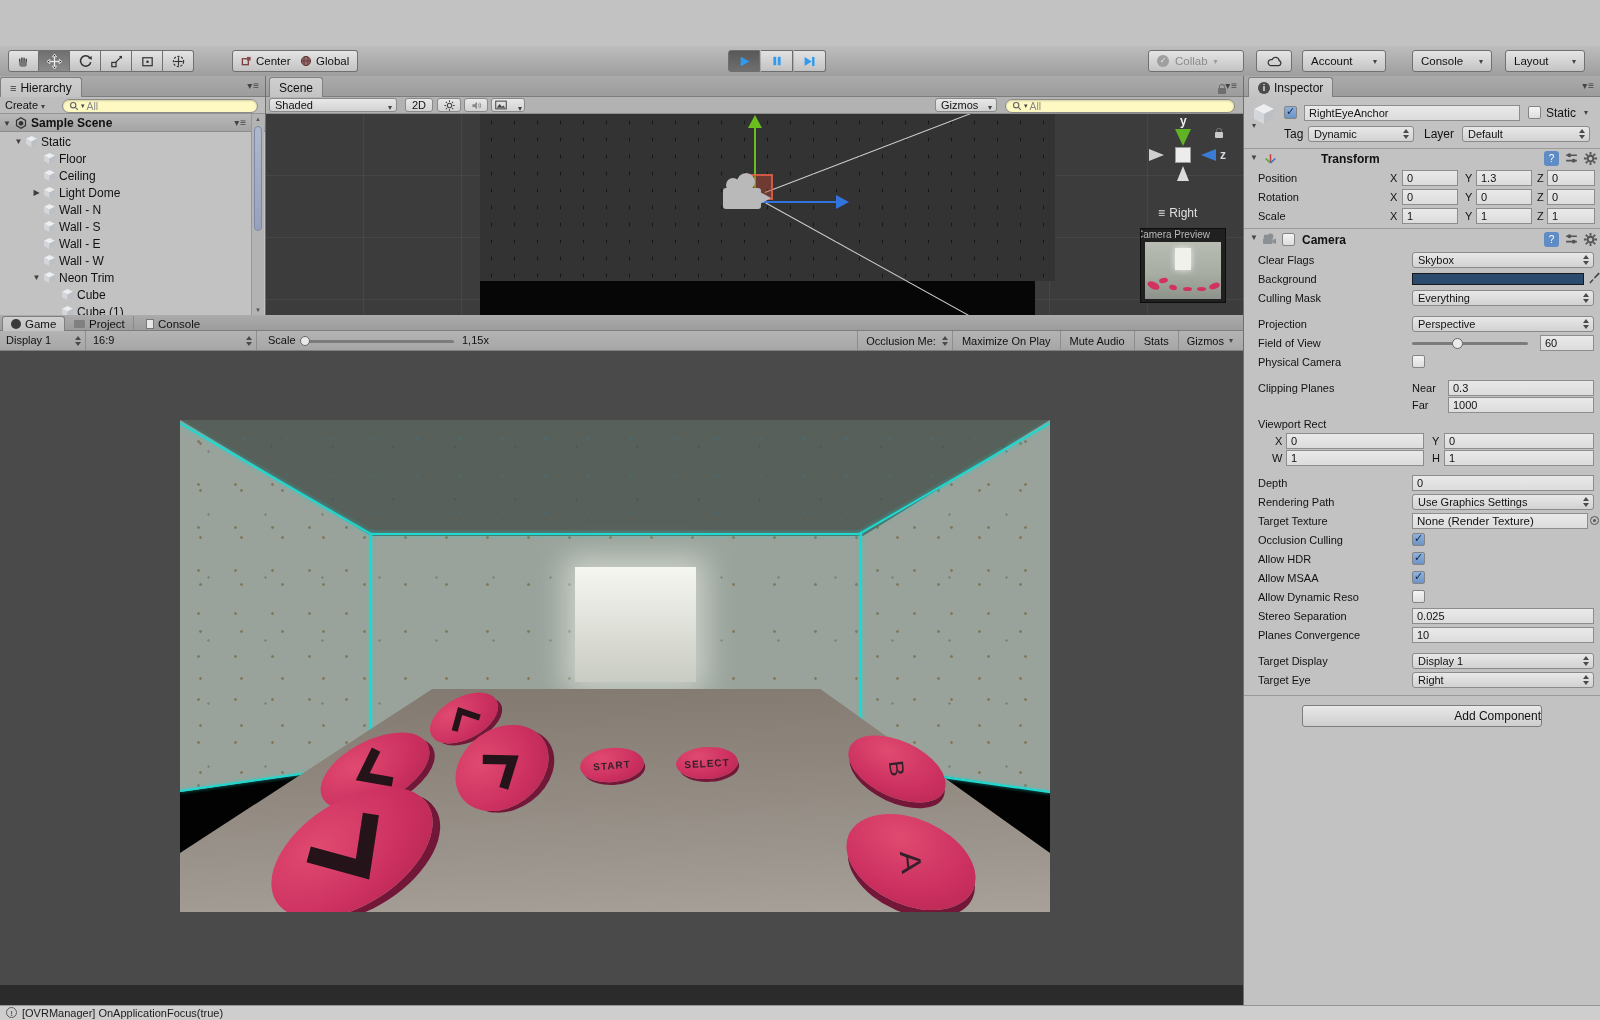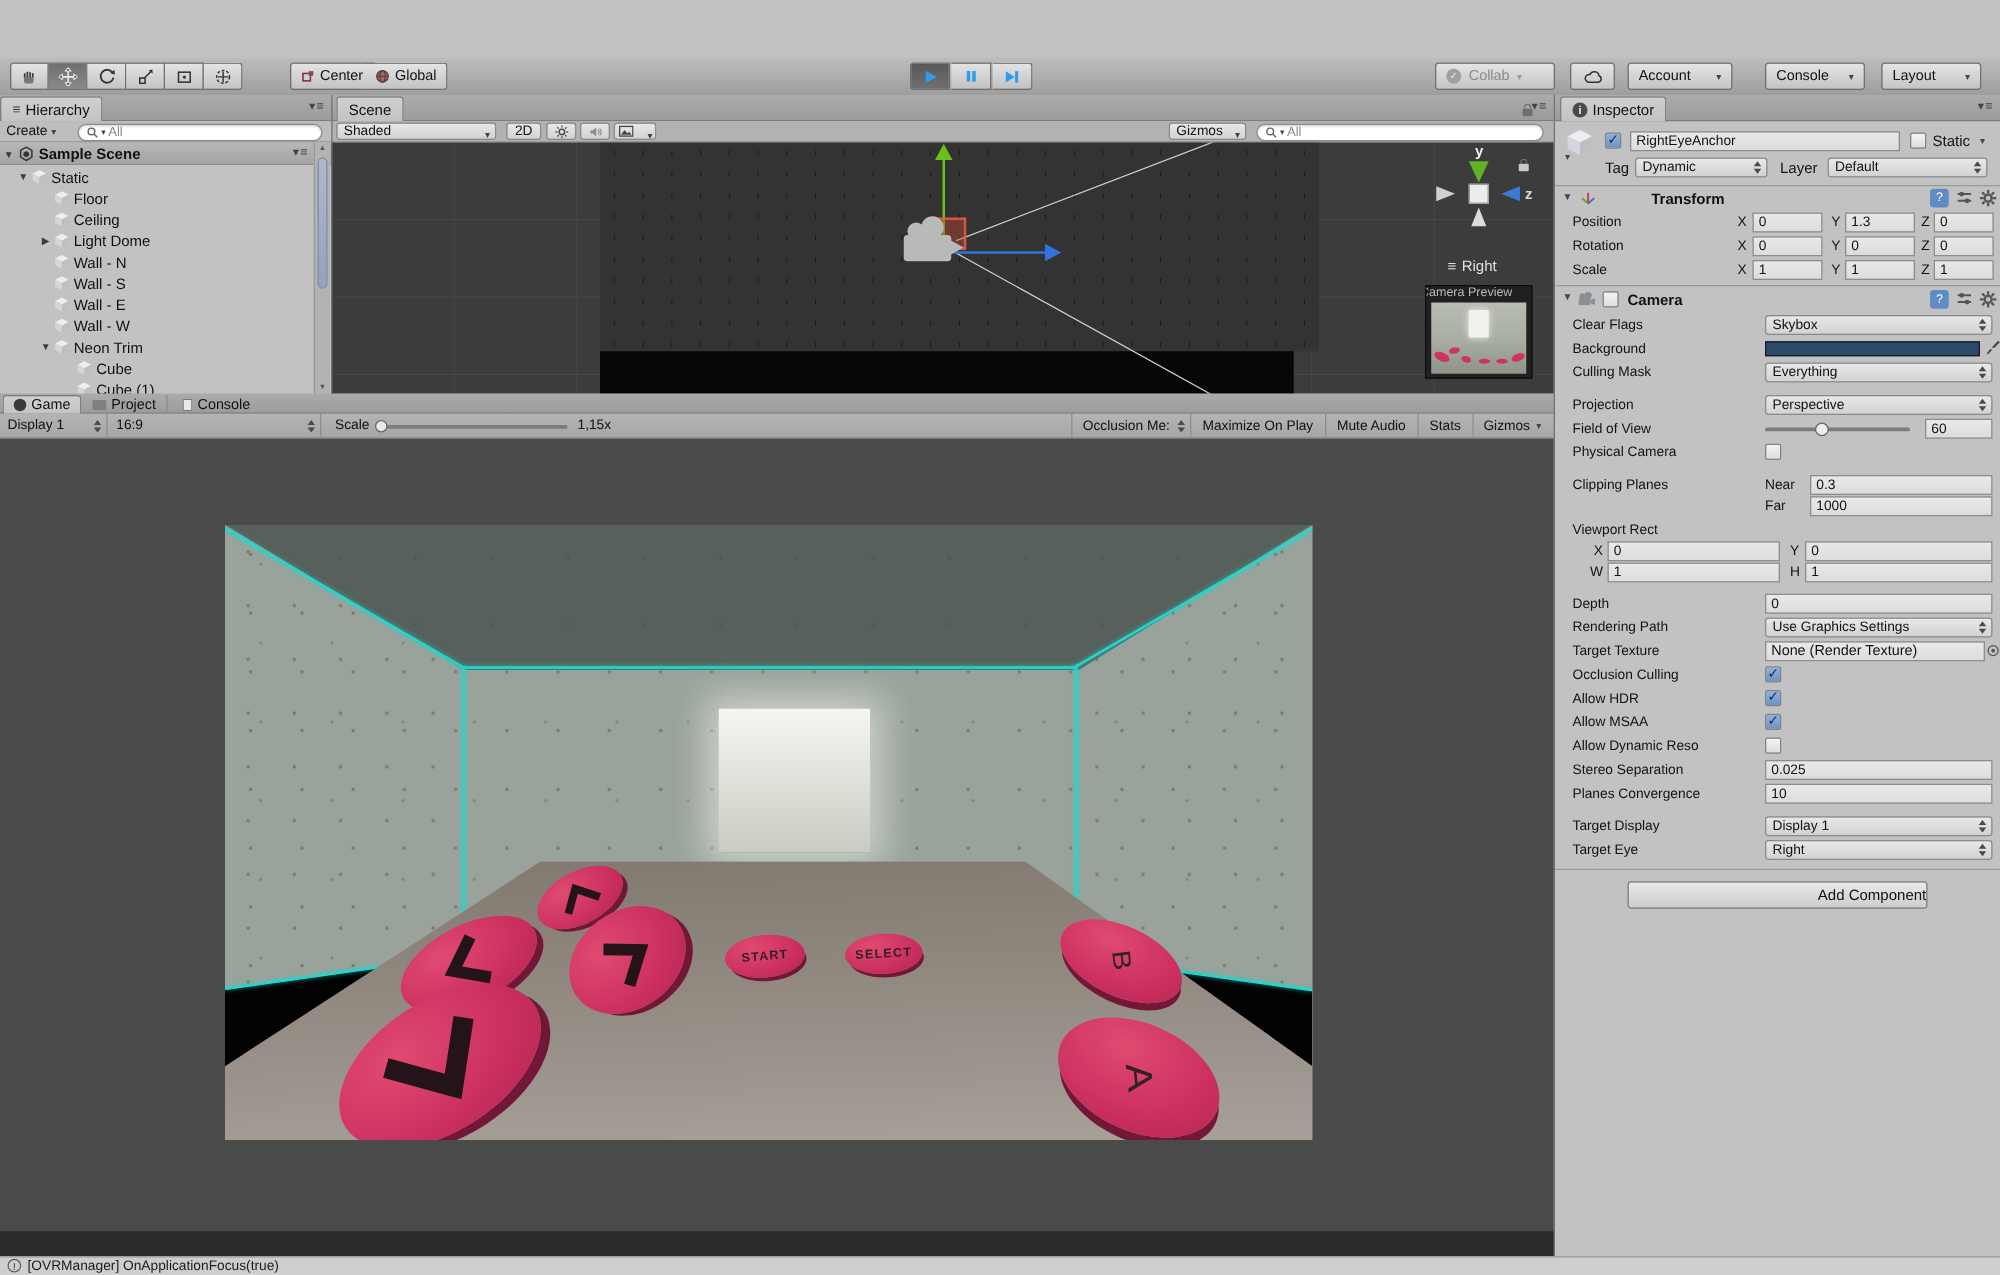--- a/index.html
+++ b/index.html
@@ -32,21 +32,21 @@
   .spinner{position:absolute;right:3px;top:50%;margin-top:-5px;width:7px;height:10px;}
   .spinner::before{content:"";position:absolute;top:0;left:0;border-left:3.5px solid transparent;border-right:3.5px solid transparent;border-bottom:4px solid #4a4a4a;}
   .spinner::after{content:"";position:absolute;bottom:0;left:0;border-left:3.5px solid transparent;border-right:3.5px solid transparent;border-top:4px solid #4a4a4a;}
   .checkbox{position:absolute;width:13px;height:13px;background:linear-gradient(#f4f4f4,#ddd);border:1px solid #848484;border-radius:2px;box-sizing:border-box;}
   .checkbox.checked{background:linear-gradient(#8fb2dd,#6b94c6);}
   .checkbox.checked::after{content:"✓";position:absolute;left:1px;top:-2px;font-size:11px;font-weight:bold;color:#15294d;}
   .row-label{position:absolute;font-size:11px;line-height:16px;color:#121212;white-space:nowrap;}
   .lock{position:relative;width:8px;height:6px;background:#6e6e6e;border-radius:1px;display:inline-block;}
   .lock::before{content:"";position:absolute;left:1px;top:-4px;width:4px;height:3px;border:1px solid #6e6e6e;border-bottom:none;border-radius:3px 3px 0 0;}
   .panelmenu{font-size:10px;color:#444;letter-spacing:1px;}
-  .searchpill{position:absolute;height:14px;border:1px solid #8a8a8a;border-radius:8px;background:#ffffff;box-shadow:inset 0 1px 2px rgba(0,0,0,.18);display:flex;align-items:center;gap:2px;padding:0 6px;box-sizing:border-box;}
+  .searchpill{position:absolute;height:14px;border:1px solid #8a8a8a;border-radius:8px;background:#fef9c3;box-shadow:inset 0 1px 2px rgba(0,0,0,.18);display:flex;align-items:center;gap:2px;padding:0 6px;box-sizing:border-box;}
   .hint{color:#8a8a8a;font-size:10.5px;}
   
   .hier-row{position:absolute;left:0;width:250px;height:17px;display:flex;align-items:center;font-size:12px;}
   .tree-arrow{width:13px;font-size:8px;color:#3d3d3d;text-align:center;flex:none;}
   .cubeicon{flex:none;margin-right:3px;}
   
   .scene-content{position:absolute;left:0;top:38px;width:978px;height:201px;background:#3c3c3c;overflow:hidden;
      background-image:linear-gradient(90deg,rgba(140,140,140,.13) 1px,transparent 1px),linear-gradient(0deg,rgba(140,140,140,.13) 1px,transparent 1px);
      background-size:98px 62px;}
   

